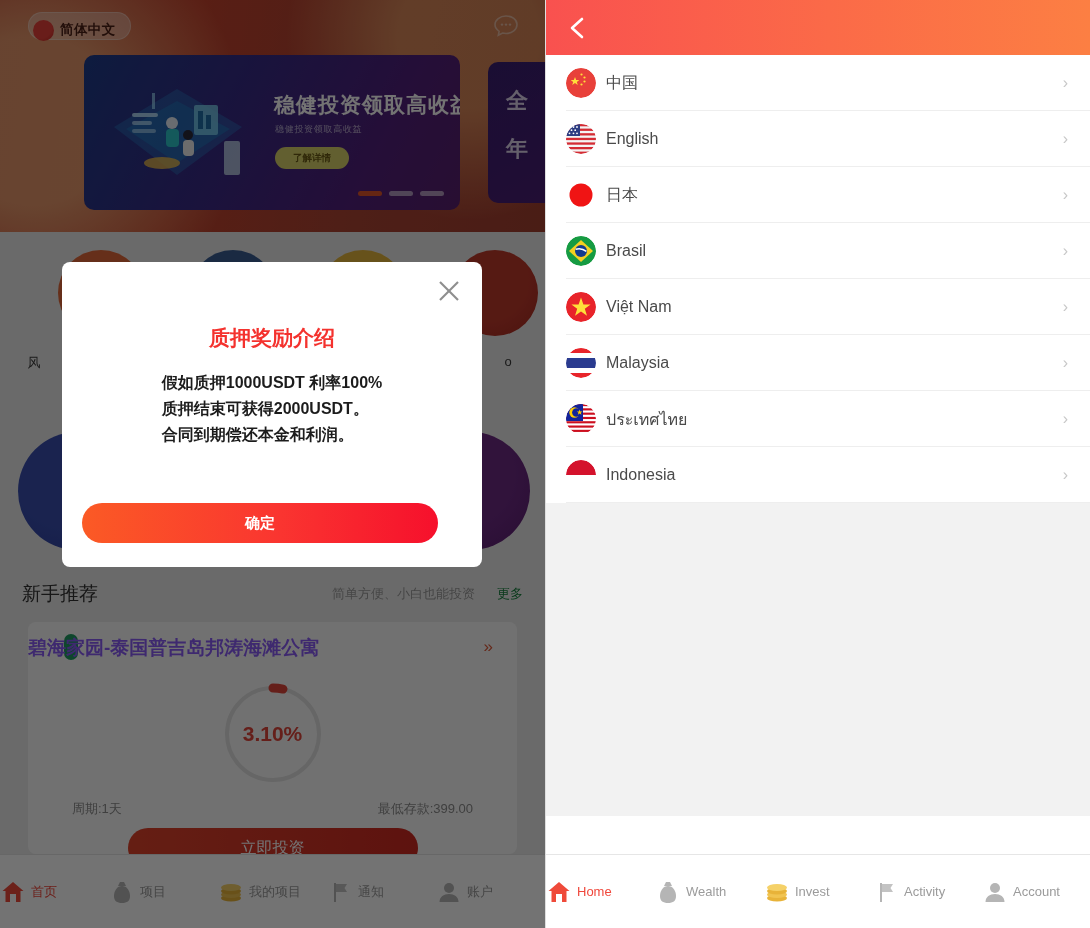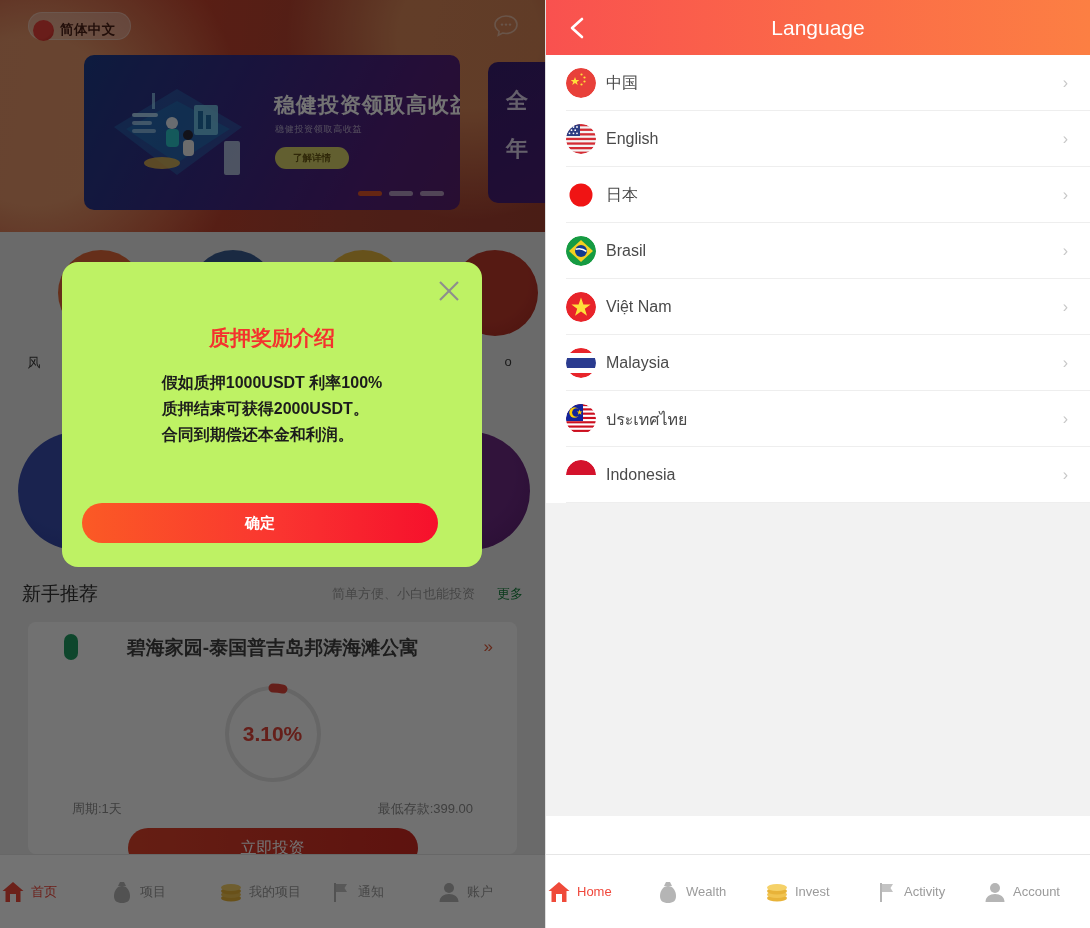--- a/index.html
+++ b/index.html
@@ -99,22 +99,22 @@
   .prod-card {
     position: absolute; left: 28px; top: 622px; width: 489px; height: 232px;
     background: #fbfbfb; border-radius: 8px; overflow: hidden;
   }
   .pc-head { position: relative; height: 52px; display: flex; align-items: center; }
   .pc-badge {
     position: absolute; left: 36px; top: 12px; width: 14px; height: 26px;
     border-radius: 7px; background: #1f9c63;
   }
   .pc-name {
-    position: absolute; left: 0; right: 0; top: 13px; text-align: center;
-    font-size: 19px; font-weight: 700; color: #404040; white-space: nowrap;
+    position: absolute; left: 0; right: 0; top: 13px; 
+    font-size: 19px; font-weight: 700; color: #8b5cf6; white-space: nowrap;
   }
   .pc-arrow { position: absolute; right: 24px; top: 15px; font-size: 17px; color: #e05b3a; }
   .pc-ring {
     position: absolute; left: 50%; top: 60px; transform: translateX(-50%);
     width: 104px; height: 104px;
   }
   .pc-rate {
     position: absolute; left: 50%; top: 100px; transform: translateX(-50%);
     font-size: 21px; font-weight: 700; color: #e0453a; white-space: nowrap;
   }
@@ -145,21 +145,21 @@
 
   
   .dim {
     position: absolute; left: 0; top: 0; width: 545px; height: 928px;
     background: rgba(0,0,0,.55); z-index: 40;
   }
 
   
   .modal {
     position: absolute; left: 62px; top: 262px; width: 420px; height: 305px;
-    background: #bef264; border-radius: 16px; z-index: 50;
+    background: #ffffff; border-radius: 8px; z-index: 50;
   }
   .modal-close {
     position: absolute; right: 20px; top: 16px; width: 26px; height: 26px;
     cursor: pointer;
   }
   .modal-title {
     position: absolute; left: 0; right: 0; top: 62px; text-align: center;
     font-size: 21px; font-weight: 700; color: #f4322e;
   }
   .modal-body {
@@ -363,21 +363,20 @@
   </div>
 
   <div class="right-panel">
 
     <div class="rp-header">
       <div class="rp-back">
         <svg viewBox="0 0 28 28" width="28" height="28">
           <polyline points="18,5 8,14 18,23" fill="none" stroke="#fff" stroke-width="2.6" stroke-linecap="round" stroke-linejoin="round"></polyline>
         </svg>
       </div>
-      <div class="rp-title">Language</div>
     </div>
 
     <div class="lang-list">
 
       <div class="lang-row">
         <span class="lang-flag">
           <svg viewBox="0 0 30 30" width="30" height="30">
             <circle cx="15" cy="15" r="15" fill="#e8403a"></circle>
             <polygon points="9,9 10.2,12 13.3,12 10.8,13.9 11.8,17 9,15.1 6.2,17 7.2,13.9 4.7,12 7.8,12" fill="#ffdf3a"></polygon>
             <circle cx="15.5" cy="6.5" r="1.1" fill="#ffdf3a"></circle>

